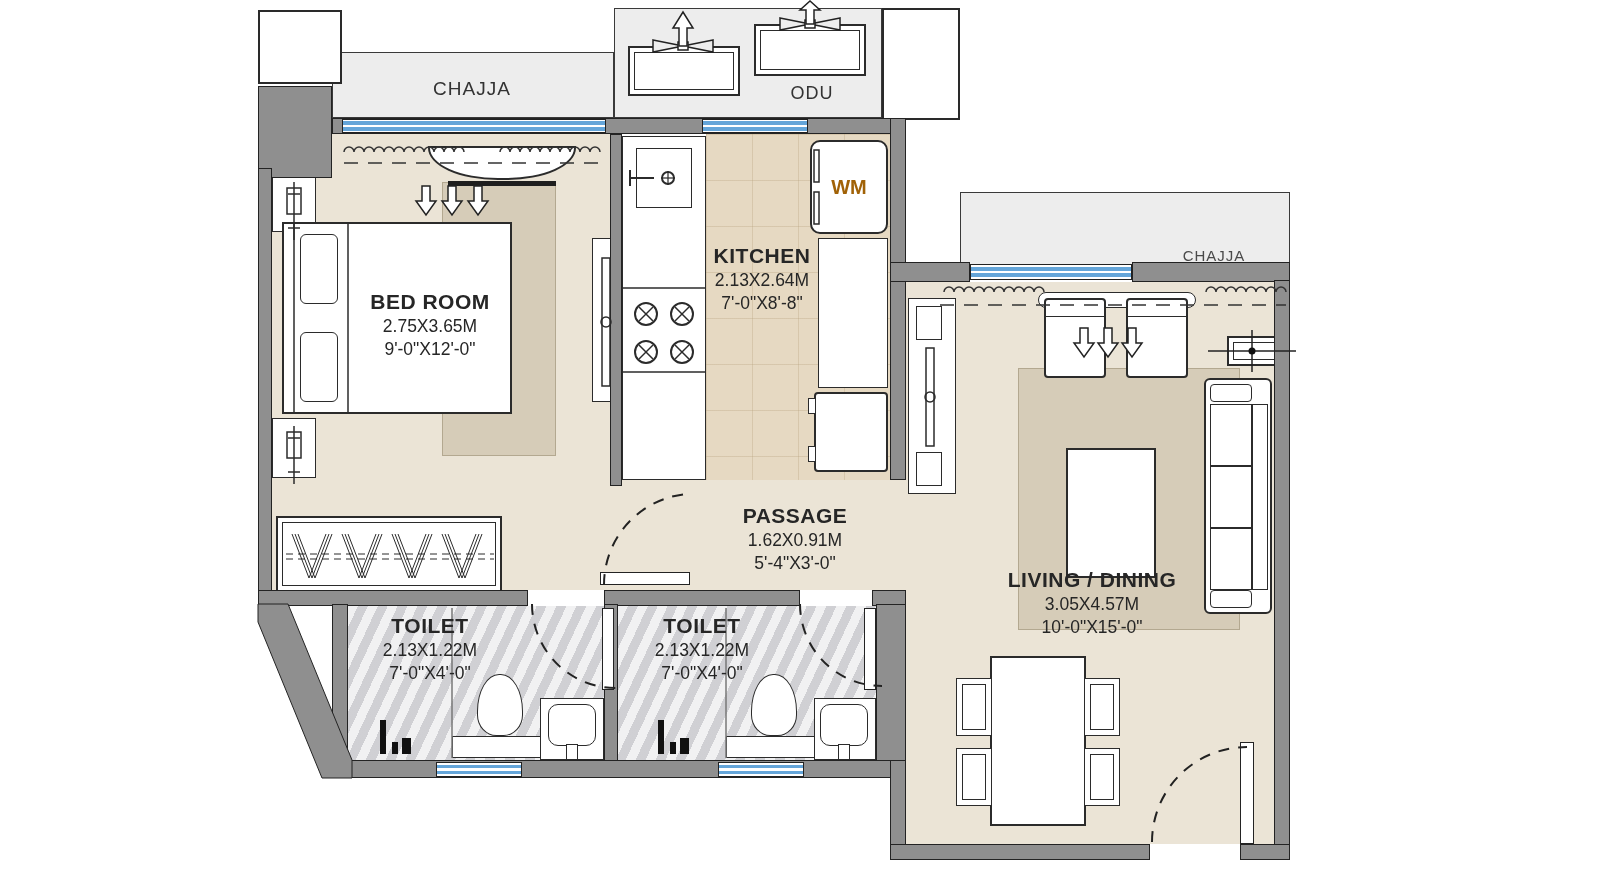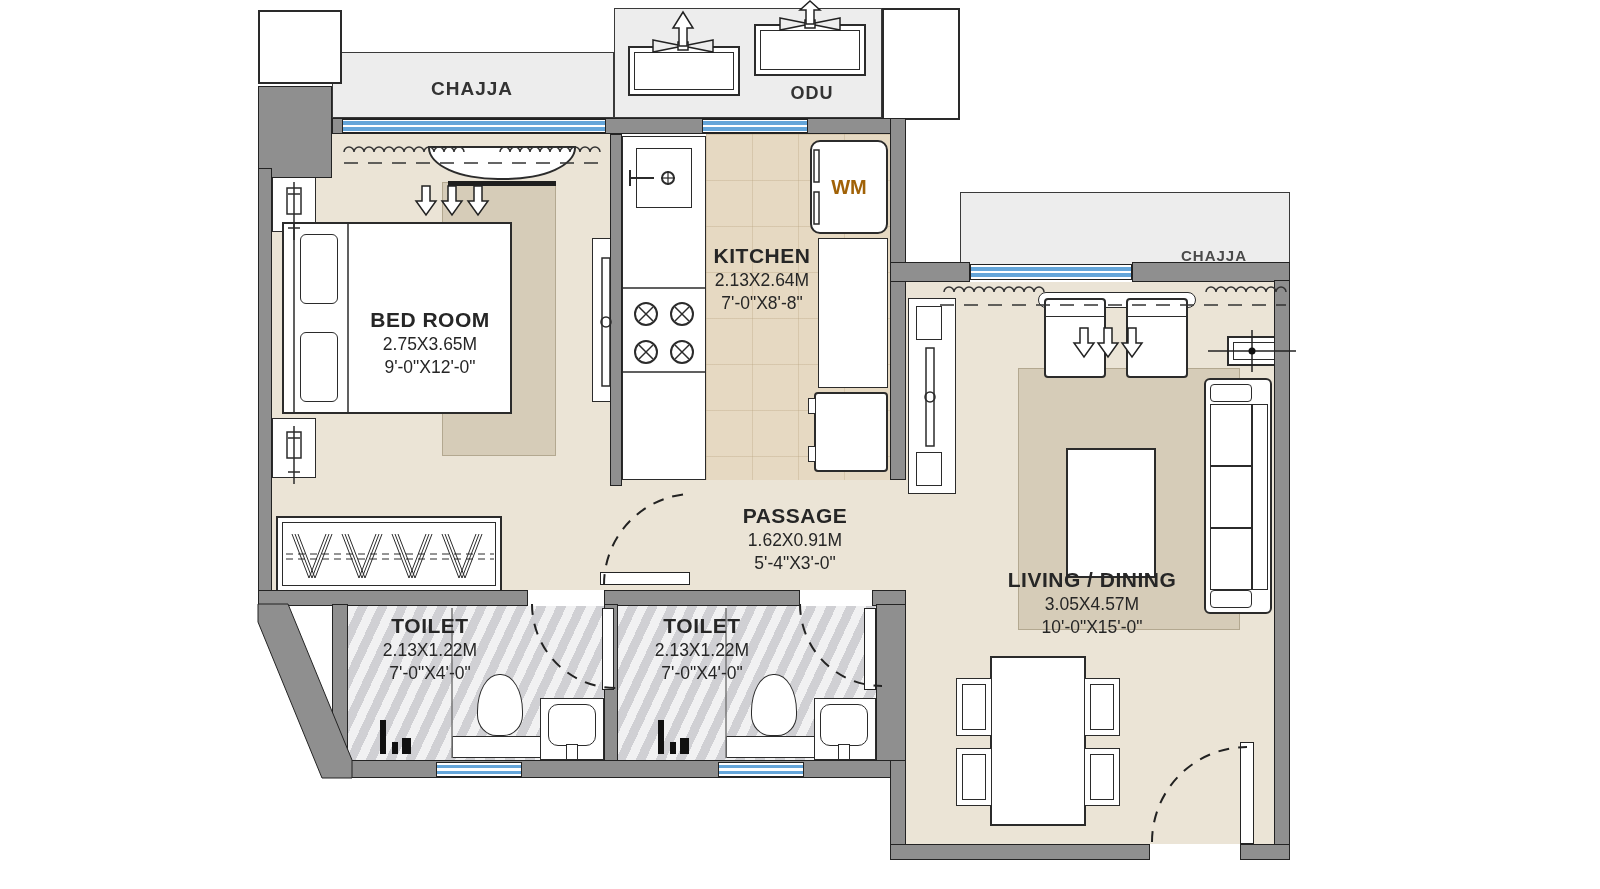--- a/index.html
+++ b/index.html
@@ -19,21 +19,21 @@
   .shaft{background:#fff;border:2px solid #2a2a2a;}
   .furn{background:#fff;border:2px solid #2b2b2b;}
   .furn-thin{background:#fff;border:1.5px solid #2b2b2b;}
   .inner{position:absolute;inset:4px;border:1px solid #2b2b2b;}
   .window{border:1px solid #222;
     background:linear-gradient(to bottom,#fff 0 12%,#64a5d9 12% 40%,#fff 40% 60%,#64a5d9 60% 88%,#fff 88% 100%);}
   .leaf{background:#fff;border:1.5px solid #232323;}
   .room-label{text-align:center;color:#262626;transform:translateX(-50%);line-height:1.3;white-space:nowrap;}
   .rl-name{font-size:21px;font-weight:700;letter-spacing:.5px;}
   .rl-dim{font-size:17.5px;font-weight:400;}
-  .small-label{color:#333;letter-spacing:1px;font-weight:700;}
+  .small-label{color:#333;letter-spacing:1px;font-weight:400;}
   .title{font-size:47px;font-weight:600;color:#141414;letter-spacing:1px;white-space:nowrap;text-align:center;}
   svg{display:block;}
 </style>
 </head>
 <body>
 
 <div class="stage">
 
   <div class="abs floor-beige" style="left:272px;top:134px;width:338px;height:456px;"></div>
   <div class="abs floor-tile" style="left:706px;top:134px;width:184px;height:346px;"></div>
@@ -293,21 +293,21 @@
     <g stroke="#2b2b2b" stroke-width="1.5" fill="#fff">
       <rect x="814" y="150" width="5" height="32"></rect>
         <rect x="814" y="192" width="5" height="32"></rect>
     </g>
   </svg>
 
   <div class="abs small-label" style="left:472px;top:78px;transform:translateX(-50%);font-size:19px;z-index:7;">CHAJJA</div>
   <div class="abs small-label" style="left:812px;top:83px;transform:translateX(-50%);font-size:18px;z-index:7;">ODU</div>
   <div class="abs small-label" style="left:1214px;top:247px;transform:translateX(-50%);font-size:15px;color:#4a4a4a;z-index:7;">CHAJJA</div>
 
-  <div class="abs room-label" style="left:430px;top:306px;z-index:7;">
+  <div class="abs room-label" style="left:430px;top:288px;z-index:7;">
     <div class="rl-name">BED ROOM</div>
     <div class="rl-dim">2.75X3.65M</div>
     <div class="rl-dim">9'-0"X12'-0"</div>
   </div>
   <div class="abs room-label" style="left:762px;top:242px;z-index:7;">
     <div class="rl-name">KITCHEN</div>
     <div class="rl-dim">2.13X2.64M</div>
     <div class="rl-dim">7'-0"X8'-8"</div>
   </div>
   <div class="abs room-label" style="left:795px;top:502px;z-index:7;">

